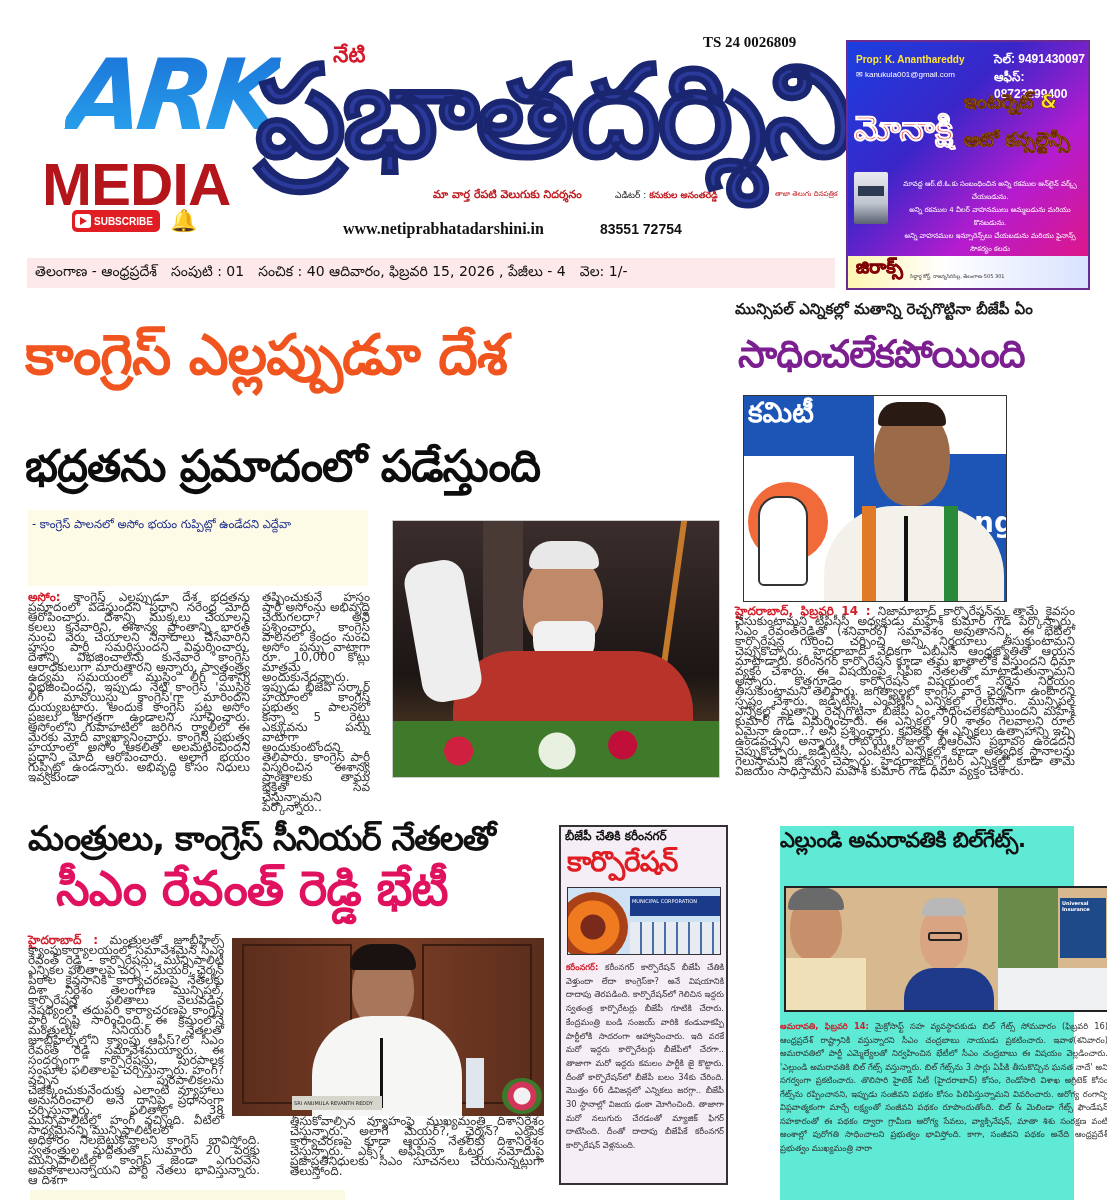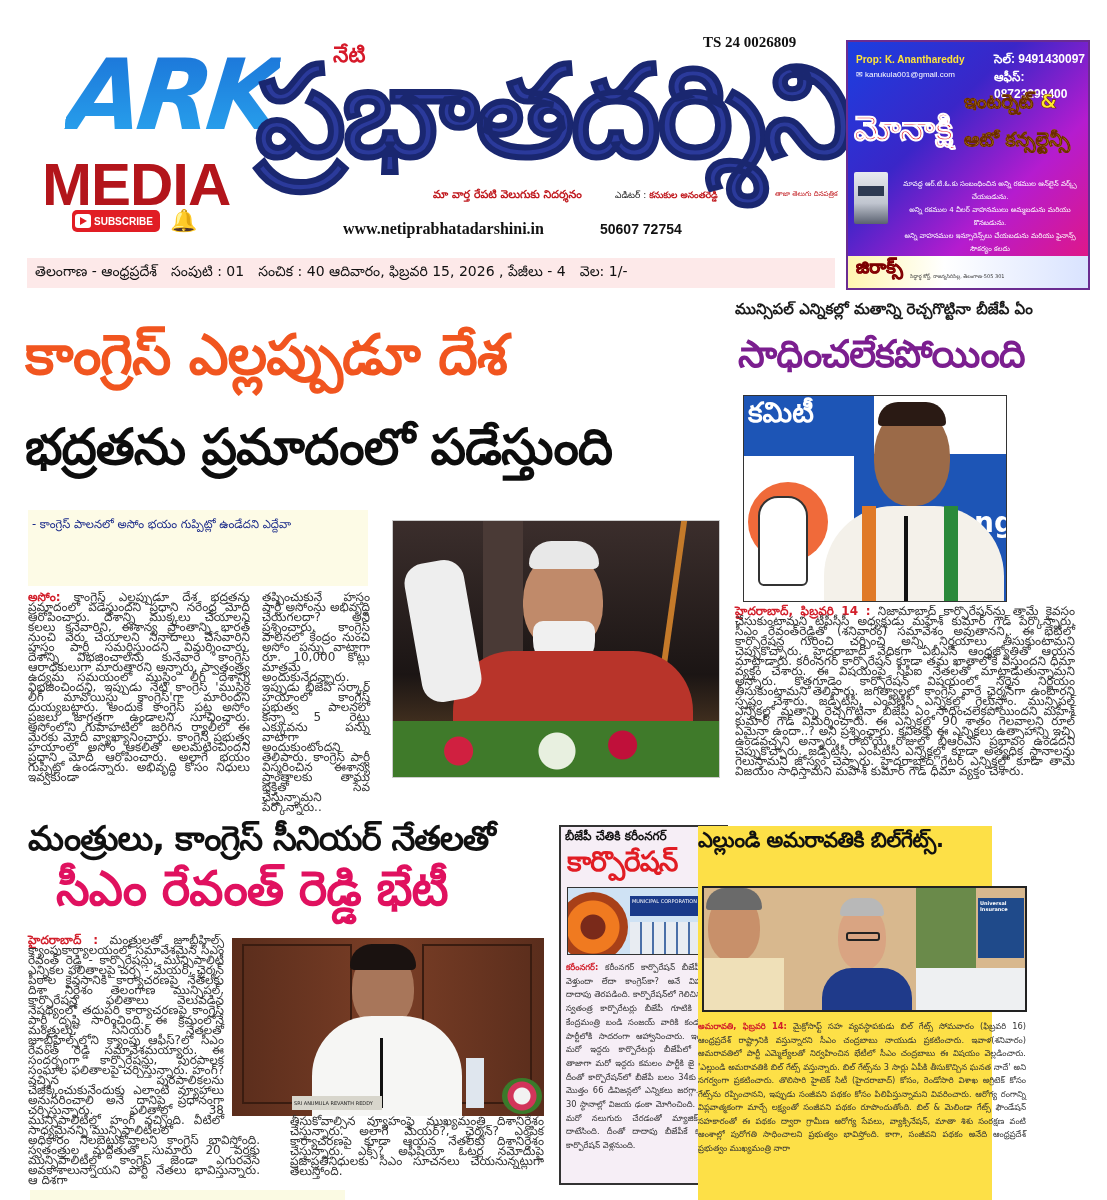--- a/index.html
+++ b/index.html
@@ -38,21 +38,21 @@
   .ad .copier:before { content: ""; position: absolute; left: 4px; top: 14px; width: 26px; height: 10px; background: #2e3a52; }
   .ad .lines { position: absolute; left: 46px; top: 136px; width: 192px; font-size: 7px; line-height: 13px; color: #fff; text-align: center; }
   .ad .xerox-strip { position: absolute; left: 0; bottom: 0; width: 100%; height: 32px; background: linear-gradient(90deg, #fff6b0, #ffffff 40%, #d9e3ff); }
   .ad .xerox { position: absolute; left: 8px; bottom: 6px; font-size: 18px; font-weight: bold; color: #e11d24; -webkit-text-stroke: 0.6px #7a0000; }
   .ad .addr { position: absolute; left: 62px; bottom: 8px; font-size: 5px; color: #333; }
 
   .dateline { left: 27px; top: 258px; width: 808px; height: 30px; background: #fde9e9; display: flex; align-items: center; padding-left: 8px; gap: 14px; font-size: 14px; color: #111; white-space: nowrap; }
 
   
   .lead-h1 { left: 25px; top: 322px; font-size: 56px; font-weight: bold; color: #f1551f; letter-spacing: -1px; white-space: nowrap; }
-  .lead-h2 { left: 25px; top: 418px; font-size: 50px; font-weight: bold; color: #0d0d0d; letter-spacing: -1px; white-space: nowrap; }
+  .lead-h2 { left: 25px; top: 440px; font-size: 44px; font-weight: bold; color: #0d0d0d; letter-spacing: -1px; white-space: nowrap; }
   .bullets { left: 28px; top: 510px; width: 340px; height: 76px; background: #fdfbe6; padding: 2px 4px; }
   .bullets div { font-size: 11.5px; line-height: 24px; white-space: nowrap; }
   .body-text { font-size: 12px; line-height: 10px; color: #333; text-align: justify; }
   .dl { color: #d21e2a; font-weight: bold; }
   .lead-col1 { left: 28px; top: 592px; width: 222px; }
   .lead-col2 { left: 262px; top: 592px; width: 108px; }
   .modi-photo { left: 392px; top: 520px; width: 328px; height: 258px; background: linear-gradient(180deg, #3b2e2c 0%, #1b1514 60%, #6a4b2a 100%); overflow: hidden; border: 1px solid #ccc; }
 
   
   .face { position: absolute; border-radius: 50% 50% 45% 45%; }
@@ -73,21 +73,21 @@
   .b-col2 { left: 290px; top: 1116px; width: 254px; }
 
   
   .bjp-box { left: 559px; top: 825px; width: 169px; height: 360px; border: 2px solid #333; background: #f6eef6; overflow: hidden; }
   .bjp-kicker { position: absolute; left: 4px; top: 2px; font-size: 12px; font-weight: bold; color: #111; white-space: nowrap; }
   .bjp-head { position: absolute; left: 6px; top: 18px; font-size: 28px; font-weight: bold; color: #e11d24; white-space: nowrap; letter-spacing: -1px; }
   .bjp-photo { position: absolute; left: 6px; top: 60px; width: 154px; height: 68px; background: #cfe2f4; border: 1px solid #333; overflow: hidden; }
   .bjp-body { position: absolute; left: 5px; top: 134px; width: 158px; font-size: 8.3px; line-height: 13.7px; color: #333; text-align: justify; }
 
   
-  .gates-box { left: 698px; top: 826px; width: 294px; height: 374px; background: #fde047; }
+  .gates-box { left: 780px; top: 826px; width: 294px; height: 374px; background: #5eead4; }
   .g-h1 { position: absolute; left: 0; top: 2px; font-size: 21px; font-weight: bold; color: #111; white-space: nowrap; letter-spacing: -0.5px; }
   .g-h2 { position: absolute; left: 0; top: 28px; font-size: 21px; font-weight: bold; color: #111; white-space: nowrap; letter-spacing: -0.5px; }
   .gates-photo { position: absolute; left: 4px; top: 60px; width: 325px; height: 126px; border: 2px solid #222; background: #d8b88e; overflow: hidden; }
   .g-body { position: absolute; left: 0; top: 194px; width: 328px; font-size: 8.3px; line-height: 13.5px; color: #333; text-align: justify; }
 
   .bottom-strip { left: 30px; top: 1190px; width: 315px; height: 10px; background: #fbfae3; }
 </style>
 </head>
 <body>
 
@@ -105,21 +105,21 @@
   <div class="neti">నేటి</div>
   <div class="big-title">ప్రభాతదర్శిని</div>
   <div class="reg-no">TS 24 0026809</div>
   <div class="tagline">మా వార్త రేపటి వెలుగుకు నిదర్శనం</div>
   <div class="editor">
     <span>ఎడిటర్ :</span>
     <b>కనుకుల అనంతరెడ్డి</b>
   </div>
   <div class="telugu-daily">తాజా తెలుగు దినపత్రిక</div>
   <div class="website">www.netiprabhatadarshini.in</div>
-  <div class="phone">50607 72754</div>
+  <div class="phone">83551 72754</div>
 </div>
 
 <div class="abs ad">
   <div class="prop">Prop: K. Ananthareddy</div>
   <div class="mail"><span>✉ </span><span>kanukula001@gmail.com</span></div>
   <div class="cell">సెల్: 9491430097</div>
   <div class="office">ఆఫీస్: 08723299400</div>
   <div class="brand">మోనాక్షి</div>
   <div class="service1">ఇంటర్నెట్ &amp;</div>
   <div class="service2">ఆటో కన్సల్టెన్సీ</div>

